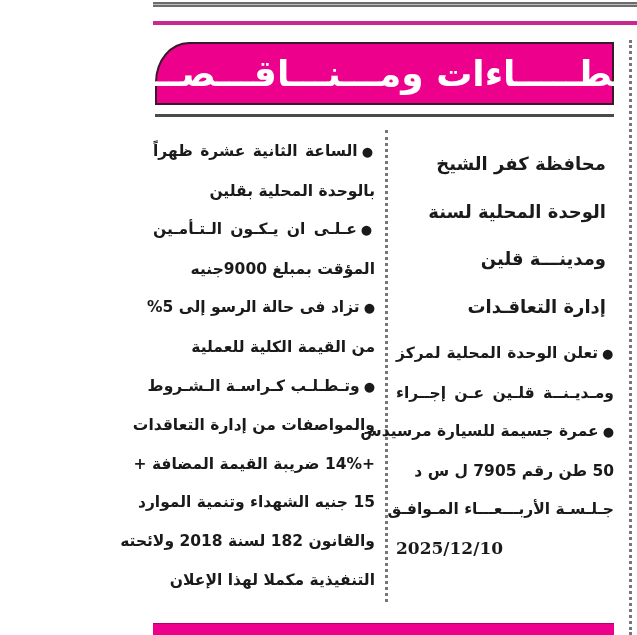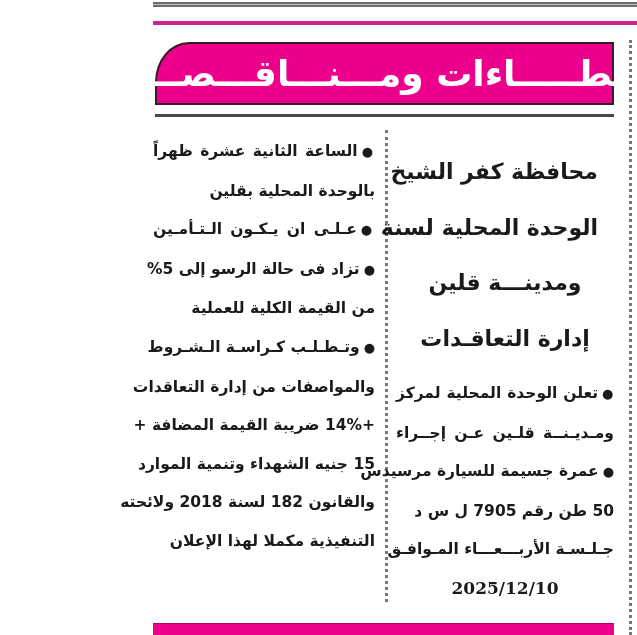--- a/index.html
+++ b/index.html
@@ -12,27 +12,27 @@
             background:#ec008c; border:2px solid #3a1a2a; box-sizing:border-box;
             border-top-left-radius:34px 40px; display:flex; align-items:center; justify-content:center; }
   .banner-title { color:#ffffff; font-weight:bold; font-size:36px; letter-spacing:1px;
                   font-family:"DejaVu Sans", sans-serif; direction:rtl; white-space:nowrap; }
   .banner-underline { position:absolute; left:155px; top:114px; width:459px; height:3px; background:#4a4a4a; }
   .vdots-right { position:absolute; left:629px; top:40px; bottom:0; width:0; border-left:3px dotted #777; }
   .vdots-mid { position:absolute; left:385px; top:130px; height:472px; width:0; border-left:3px dotted #777; }
   .col { position:absolute; direction:rtl; text-align:justify; }
   .col-right { left:396px; top:136px; width:218px; }
   .col-left { left:153px; top:132px; width:222px; }
-  .heading { font-weight:bold; font-size:22px; line-height:39.5px; text-align:center; margin:16px; white-space:nowrap; }
+  .heading { font-weight:bold; font-size:18px; line-height:39.5px; margin:8px; white-space:nowrap; }
   .announce { font-weight:bold; font-size:15px; line-height:30px; text-align:center; margin:2px 0 8px 0; }
   .para { font-size:15.5px; font-weight:bold; line-height:38.6px; margin:0; white-space:nowrap; }
   .para .bullet { font-size:13px; margin-left:4px; }
   .line { display:block; text-align-last:justify; }
   .line.r { text-align-last:right; }
-  .date { font-family:"DejaVu Serif", serif; font-weight:bold; font-size:17px; direction:ltr; text-align:center; display:block; line-height:38px; }
+  .date { font-family:"DejaVu Serif", serif; font-weight:bold; font-size:17px; direction:ltr; text-align:left; display:block; line-height:38px; }
   .bottom-bar { position:absolute; left:153px; top:623px; width:461px; height:14px; background:#ec008c; border-top:1px solid #b3006b; }
 </style>
 </head>
 <body>
 
 <div class="top-rule"></div>
 <div class="pink-rule"></div>
 
 <div class="banner">
   <span class="banner-title">عـــطـــــاءات ومـــنـــاقـــصـــات</span>
@@ -60,20 +60,21 @@
   <span class="date">2025/12/10</span>
 </div>
 
 <div class="col col-left">
   <div class="para">
     <span class="line"><span class="bullet">●</span><span>الساعة الثانية عشرة ظهراً</span></span>
     <span class="line r">بالوحدة المحلية بقلين</span>
   </div>
   <div class="para">
     <span class="line"><span class="bullet">●</span><span>عـلـى ان يـكـون الـتـأمـين</span></span>
+    <span class="line r">المؤقت بمبلغ 9000جنيه</span>
   </div>
   <div class="para">
     <span class="line"><span class="bullet">●</span><span>تزاد فى حالة الرسو إلى 5%</span></span>
     <span class="line r">من القيمة الكلية للعملية</span>
   </div>
   <div class="para">
     <span class="line"><span class="bullet">●</span><span>وتـطـلـب كـراسـة الـشـروط</span></span>
     <span class="line">والمواصفات من إدارة التعاقدات</span>
     <span class="line">+14% ضريبة القيمة المضافة +</span>
     <span class="line">15 جنيه الشهداء وتنمية الموارد</span>

